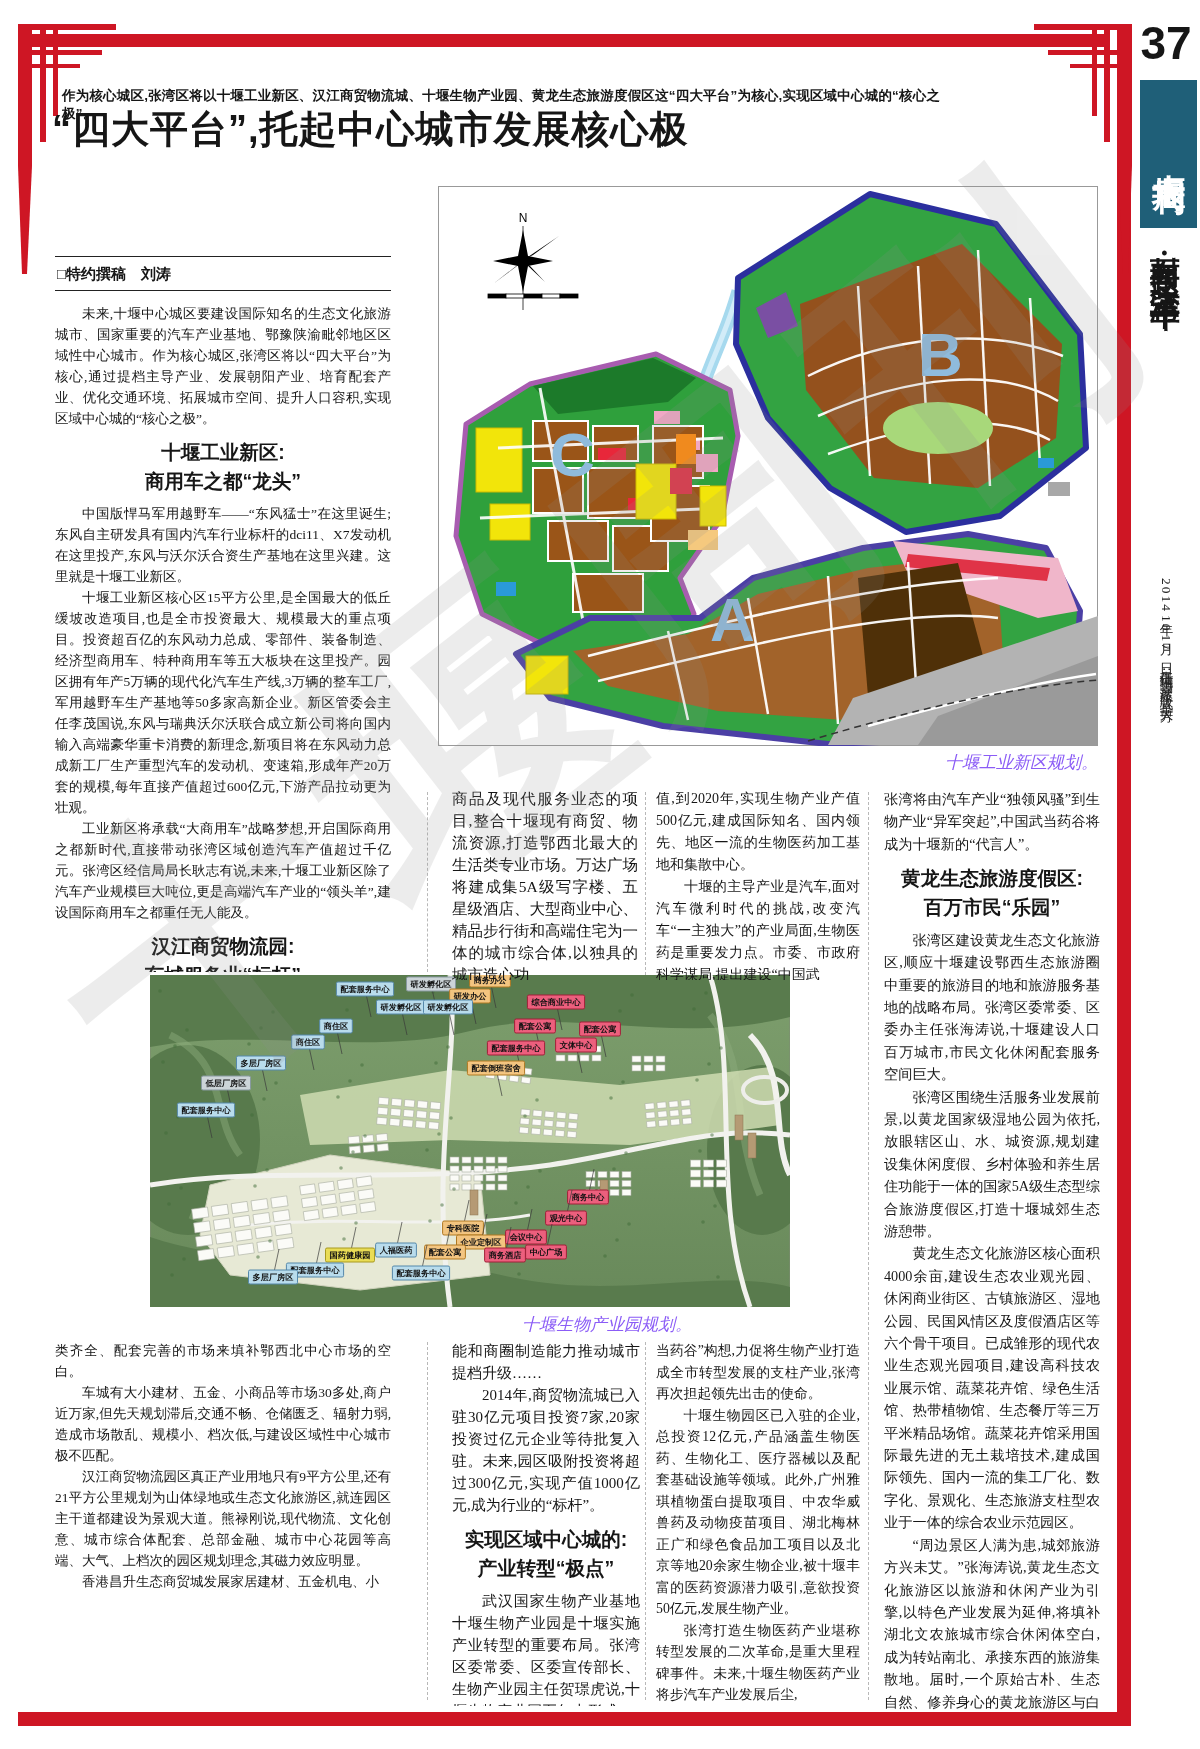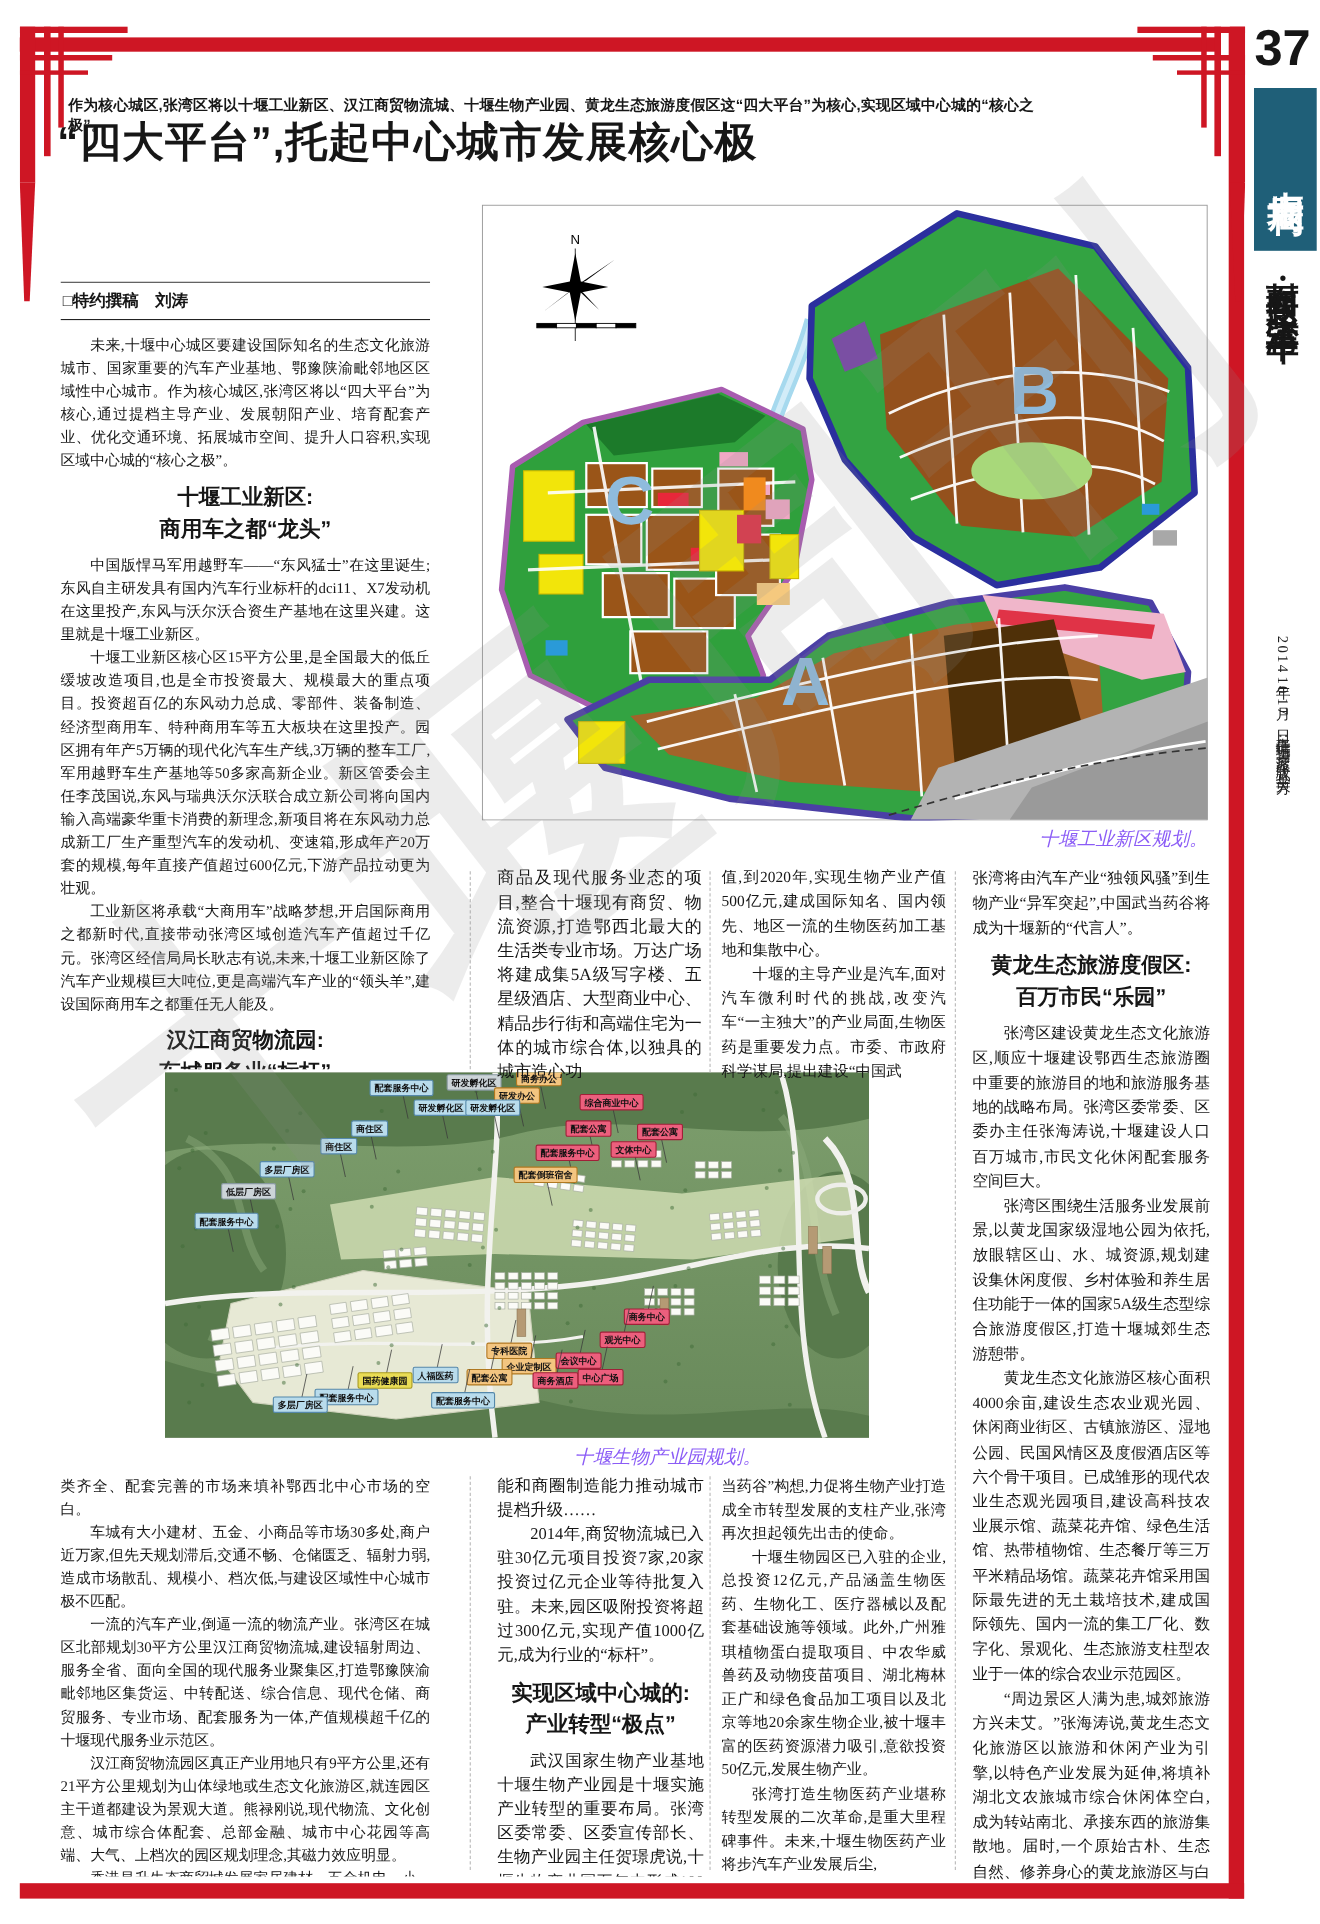--- a/index.html
+++ b/index.html
@@ -660,21 +660,20 @@
     <div class="h"><span>黄龙生态旅游度假区:</span><br><span>百万市民“乐园”</span></div>
     <p>张湾区建设黄龙生态文化旅游区,顺应十堰建设鄂西生态旅游圈中重要的旅游目的地和旅游服务基地的战略布局。张湾区委常委、区委办主任张海涛说,十堰建设人口百万城市,市民文化休闲配套服务空间巨大。</p>
     <p>张湾区围绕生活服务业发展前景,以黄龙国家级湿地公园为依托,放眼辖区山、水、城资源,规划建设集休闲度假、乡村体验和养生居住功能于一体的国家5A级生态型综合旅游度假区,打造十堰城郊生态游憩带。</p>
     <p>黄龙生态文化旅游区核心面积4000余亩,建设生态农业观光园、休闲商业街区、古镇旅游区、湿地公园、民国风情区及度假酒店区等六个骨干项目。已成雏形的现代农业生态观光园项目,建设高科技农业展示馆、蔬菜花卉馆、绿色生活馆、热带植物馆、生态餐厅等三万平米精品场馆。蔬菜花卉馆采用国际最先进的无土栽培技术,建成国际领先、国内一流的集工厂化、数字化、景观化、生态旅游支柱型农业于一体的综合农业示范园区。</p>
     <p>“周边景区人满为患,城郊旅游方兴未艾。”张海涛说,黄龙生态文化旅游区以旅游和休闲产业为引擎,以特色产业发展为延伸,将填补湖北文农旅城市综合休闲体空白,成为转站南北、承接东西的旅游集散地。届时,一个原始古朴、生态自然、修养身心的黄龙旅游区与白马山、牛头山、四方山等附近旅游景点,成为十堰百万市民的“后花园”。</p>
   </div>
 
   <div class="col" id="colB1">
     <p class="cont">类齐全、配套完善的市场来填补鄂西北中心市场的空白。</p>
     <p>车城有大小建材、五金、小商品等市场30多处,商户近万家,但先天规划滞后,交通不畅、仓储匮乏、辐射力弱,造成市场散乱、规模小、档次低,与建设区域性中心城市极不匹配。</p>
-    <p>一流的汽车产业,倒逼一流的物流产业。张湾区在城区北部规划30平方公里汉江商贸物流城,建设辐射周边、服务全省、面向全国的现代服务业聚集区,打造鄂豫陕渝毗邻地区集货运、中转配送、综合信息、现代仓储、商贸服务、专业市场、配套服务为一体,产值规模超千亿的十堰现代服务业示范区。</p>
     <p>汉江商贸物流园区真正产业用地只有9平方公里,还有21平方公里规划为山体绿地或生态文化旅游区,就连园区主干道都建设为景观大道。熊禄刚说,现代物流、文化创意、城市综合体配套、总部金融、城市中心花园等高端、大气、上档次的园区规划理念,其磁力效应明显。</p>
     <p>香港昌升生态商贸城发展家居建材、五金机电、小</p>
   </div>
 
   <div class="col" id="colB2">
     <p class="cont">能和商圈制造能力推动城市提档升级……</p>
     <p>2014年,商贸物流城已入驻30亿元项目投资7家,20家投资过亿元企业等待批复入驻。未来,园区吸附投资将超过300亿元,实现产值1000亿元,成为行业的“标杆”。</p>
     <div class="h"><span>实现区域中心城的:</span><br><span>产业转型“极点”</span></div>
     <p>武汉国家生物产业基地十堰生物产业园是十堰实施产业转型的重要布局。张湾区委常委、区委宣传部长、生物产业园主任贺璟虎说,十堰生物产业园五年内形成100亿元产</p>
   </div>

